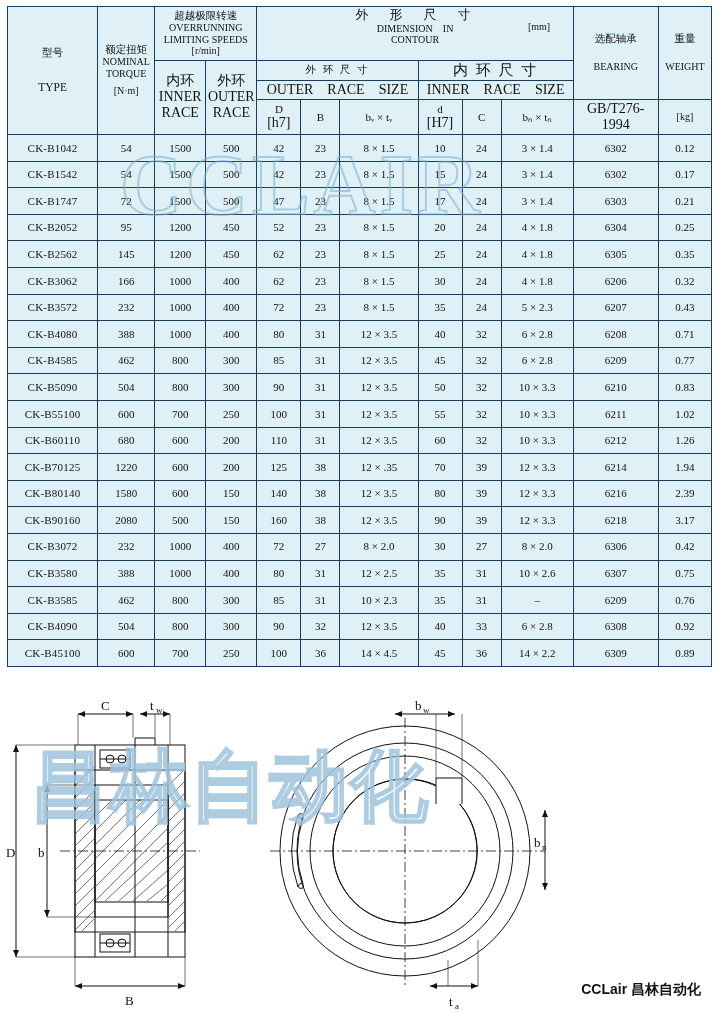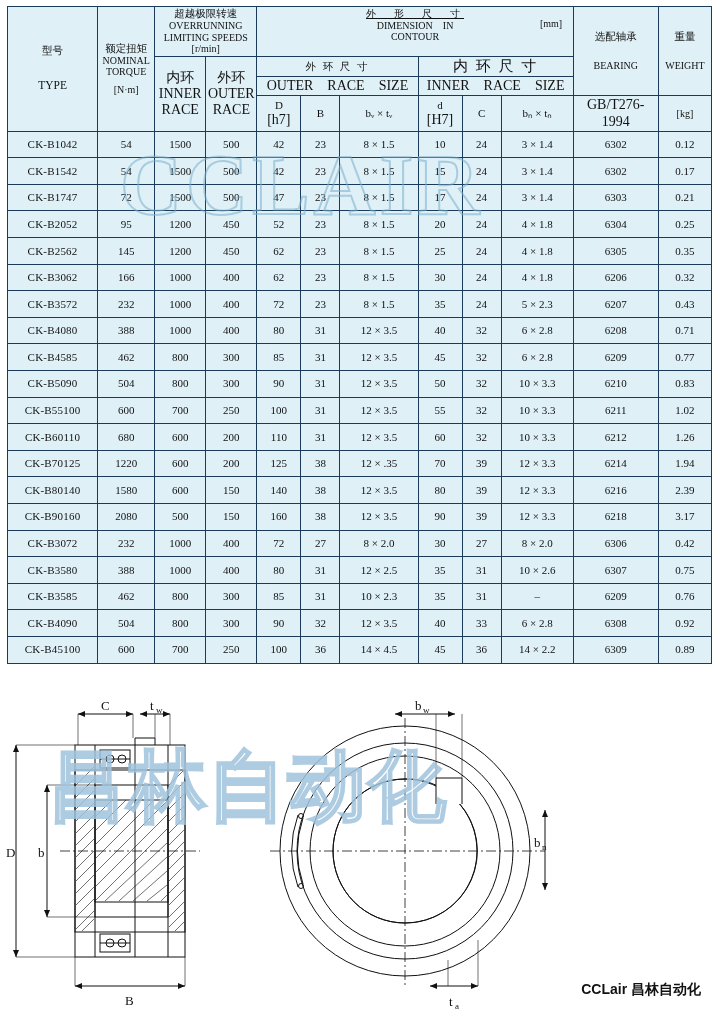--- a/index.html
+++ b/index.html
@@ -33,21 +33,21 @@
   table.spec thead th{
     font-weight:normal;
     padding:1px 0;
   }
   .hdr-type{font-size:11.5px;}
   .hdr-cn{font-size:10.5px;}
   .small{font-size:10px;}
   .xsmall{font-size:14px;}
   td.row-cell{height:25.6px;font-size:11.5px;}
   td.type-cell{font-size:11.5px;letter-spacing:0.2px;border-radius:13px;}
-  .hdr-big{font-size:10px;letter-spacing:4px;text-decoration:underline;}
+  .hdr-big{font-size:13px;letter-spacing:4px;}
   .hdr-sp{letter-spacing:2px;}
   
   .wm-top{
     position:absolute;
     left:120px;top:135px;
     width:470px;height:125px;
     pointer-events:none;
     z-index:5;
     font-family:"Liberation Serif", serif;
     font-size:86px;
@@ -59,21 +59,21 @@
     white-space:nowrap;
   }
   
   .drawing{
     position:absolute;left:0;top:690px;width:719px;height:323px;
     background:#ffffff;
   }
   .drawing svg{display:block;}
   .wm-bottom{
     position:absolute;
-    left:48px;top:735px;
+    left:30px;top:735px;
     width:660px;
     pointer-events:none;
     z-index:6;
     font-family:"Liberation Sans", sans-serif;
     font-size:78px;
     font-weight:bold;
     letter-spacing:2px;
     color:transparent;
     -webkit-text-stroke:2.2px rgba(160,195,220,0.85);
     white-space:nowrap;
@@ -123,21 +123,21 @@
         <th colspan="2">
           <div class="hdr-cn">超越极限转速</div>
           <div class="small">OVERRUNNING</div>
           <div class="small">LIMITING SPEEDS</div>
           <div class="small">[r/min]</div>
         </th>
         <th colspan="6">
           <div class="hdr-big">外　形　尺　寸</div>
           <div class="small">DIMENSION　IN</div>
           <div class="small">CONTOUR</div>
-          <span class="small" style="position:relative;left:136px;top:-26px">[mm]</span>
+          <span class="small" style="position:relative;left:124px;top:-26px">[mm]</span>
         </th>
         <th rowspan="3">
           <div class="hdr-cn">选配轴承</div>
           <div style="height:16px"></div>
           <div class="small">BEARING</div>
         </th>
         <th rowspan="3">
           <div class="hdr-cn">重量</div>
           <div style="height:16px"></div>
           <div class="small">WEIGHT</div>

